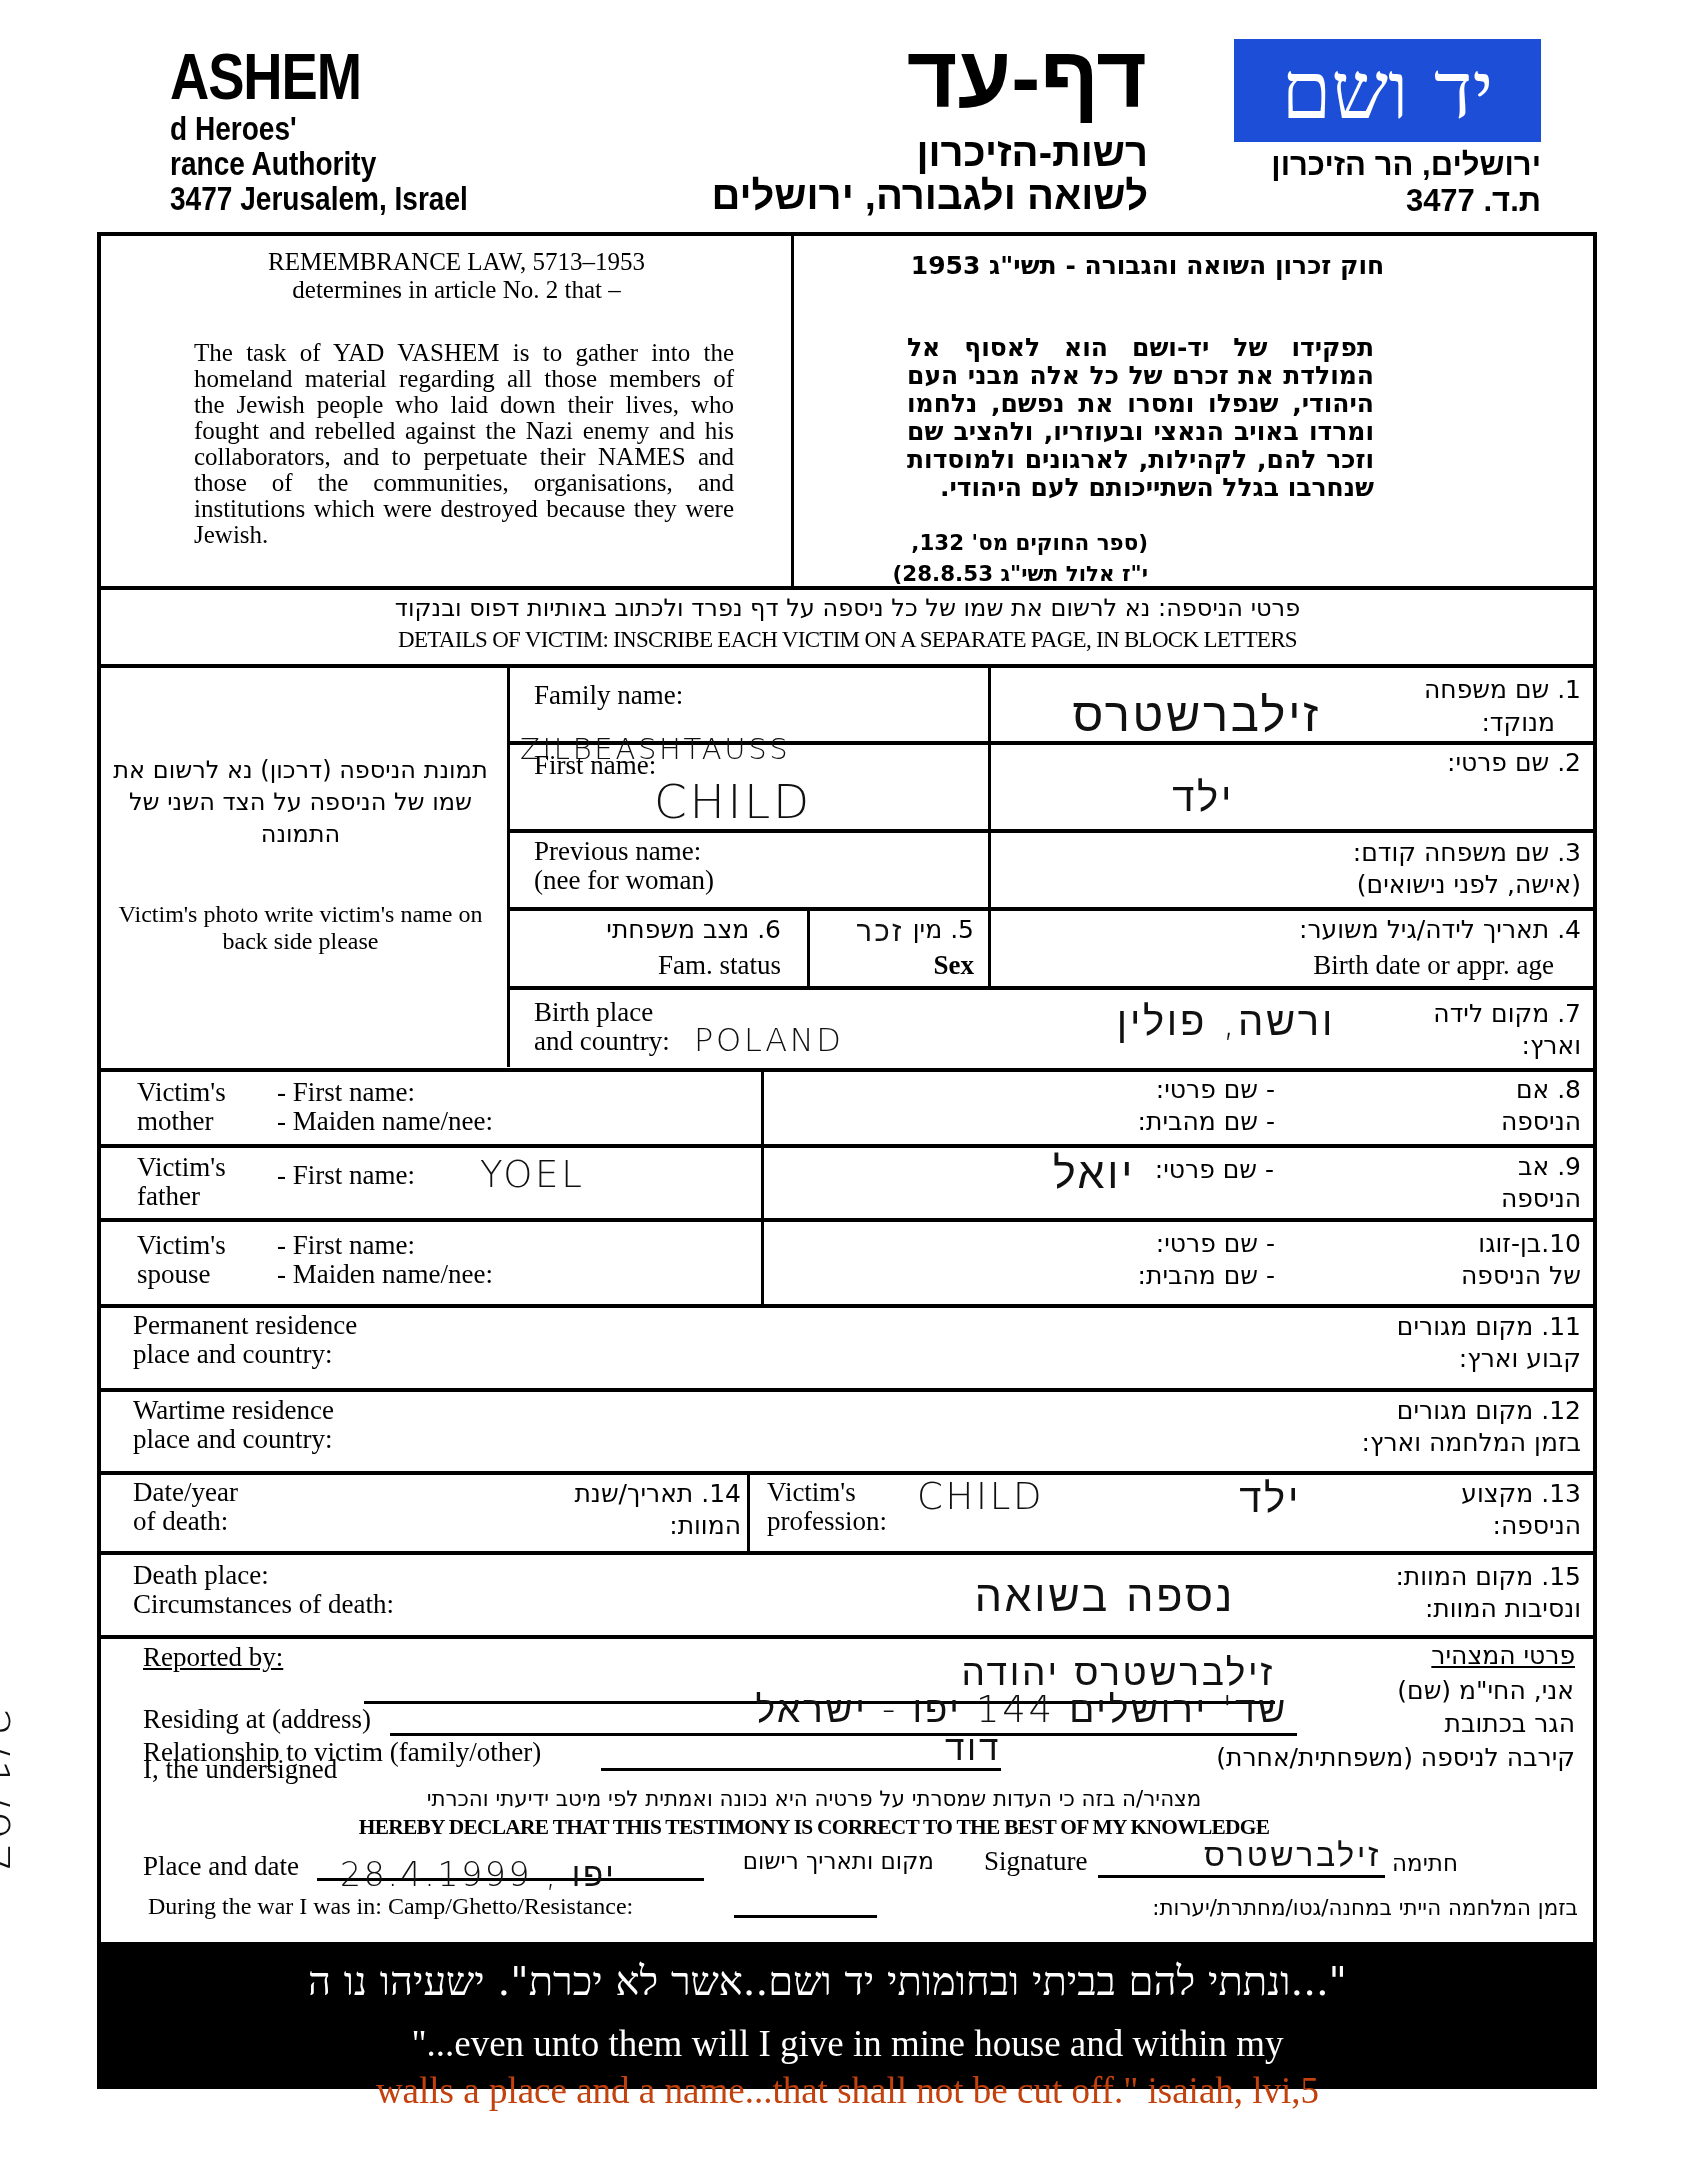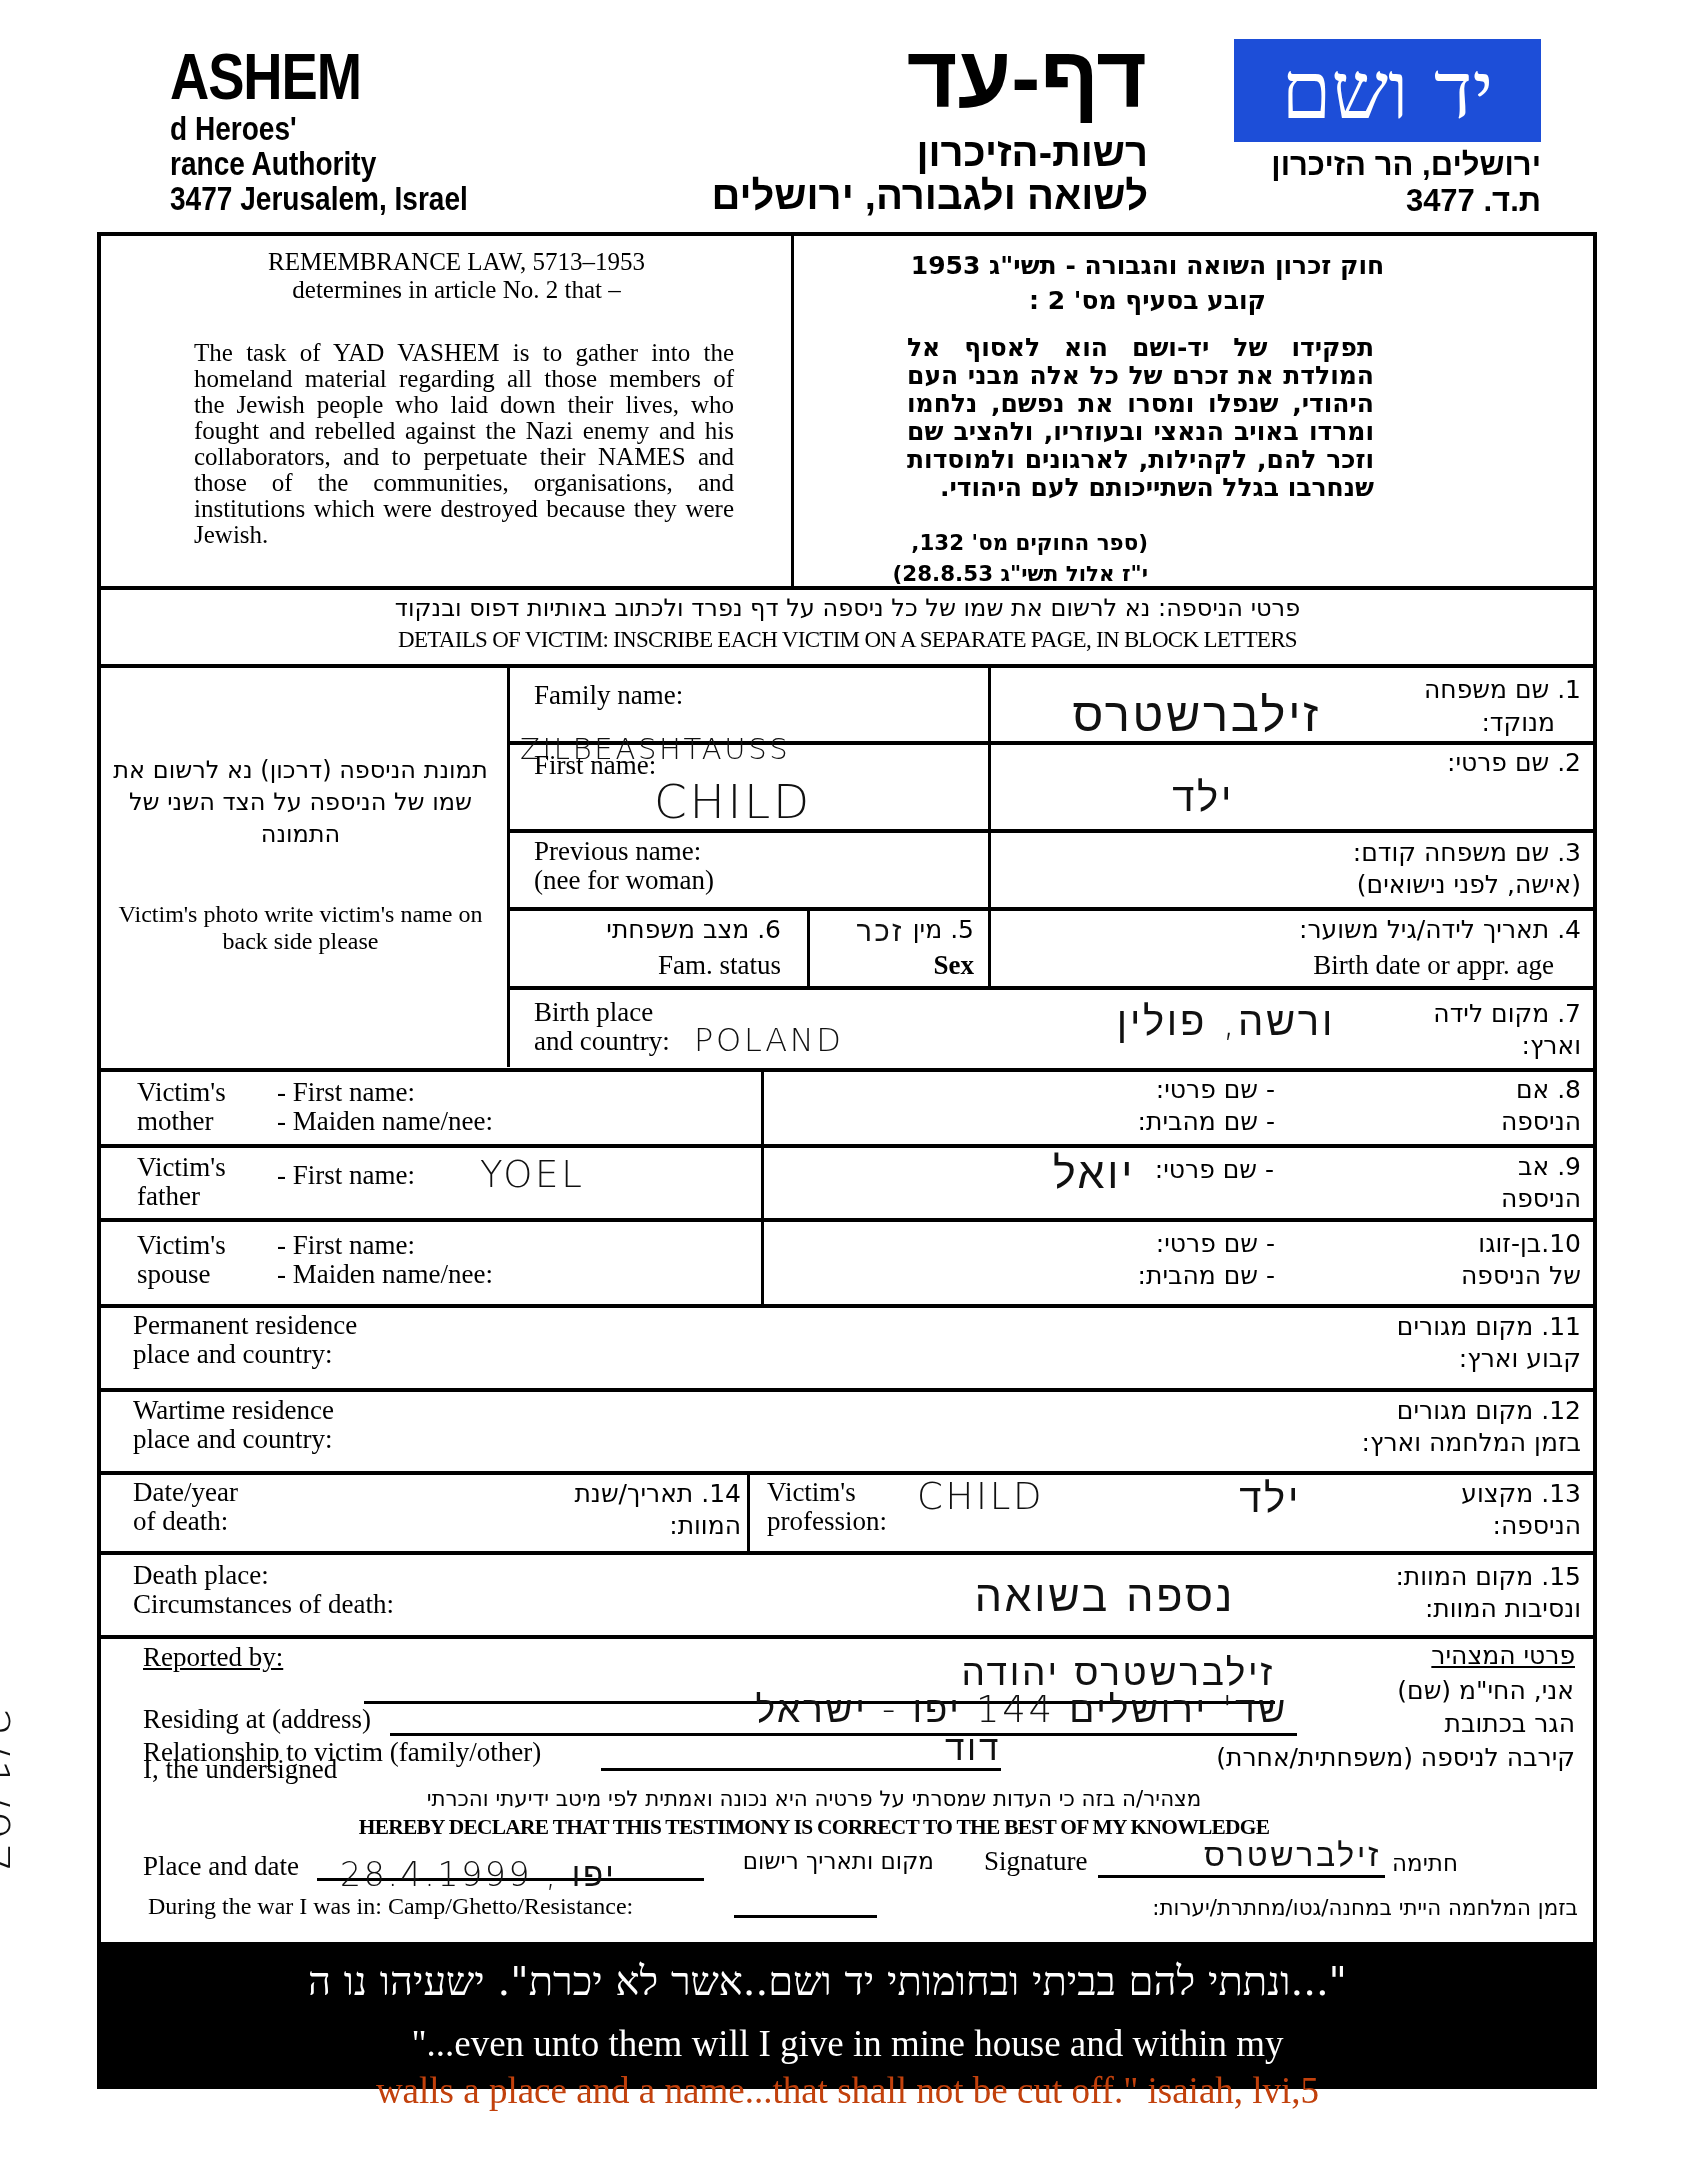--- a/index.html
+++ b/index.html
@@ -70,21 +70,20 @@
 <div class="abs hline" style="left:97px;top:586px;width:1500px;"></div>
 <div class="abs hline" style="left:97px;top:664px;width:1500px;"></div>
 
 <div class="abs law-en-head">
   <div>REMEMBRANCE LAW, 5713–1953</div>
   <div>determines in article No. 2 that –</div>
 </div>
 <div class="abs law-en-body">The task of YAD VASHEM is to gather into the homeland material regarding all those members of the Jewish people who laid down their lives, who fought and rebelled against the Nazi enemy and his collaborators, and to perpetuate their NAMES and those of the communities, organisations, and institutions which were destroyed because they were Jewish.</div>
 <div class="abs law-he-head">
   <div>חוק זכרון השואה והגבורה - תשי"ג 1953</div>
-  <div>קובע בסעיף מס' 2 :</div>
 </div>
 <div class="abs law-he-body">תפקידו של יד-ושם הוא לאסוף אל המולדת את זכרם של כל אלה מבני העם היהודי, שנפלו ומסרו את נפשם, נלחמו ומרדו באויב הנאצי ובעוזריו, ולהציב שם וזכר להם, לקהילות, לארגונים ולמוסדות שנחרבו בגלל השתייכותם לעם היהודי.</div>
 <div class="abs law-he-cite">
   <div>(ספר החוקים מס' 132,</div>
   <div>י"ז אלול תשי"ג 28.8.53)</div>
 </div>
 
 <div class="abs details-he">פרטי הניספה: נא לרשום את שמו של כל ניספה על דף נפרד ולכתוב באותיות דפוס ובנקוד</div>
 <div class="abs details-en">DETAILS OF VICTIM: INSCRIBE EACH VICTIM ON A SEPARATE PAGE, IN BLOCK LETTERS</div>
 

